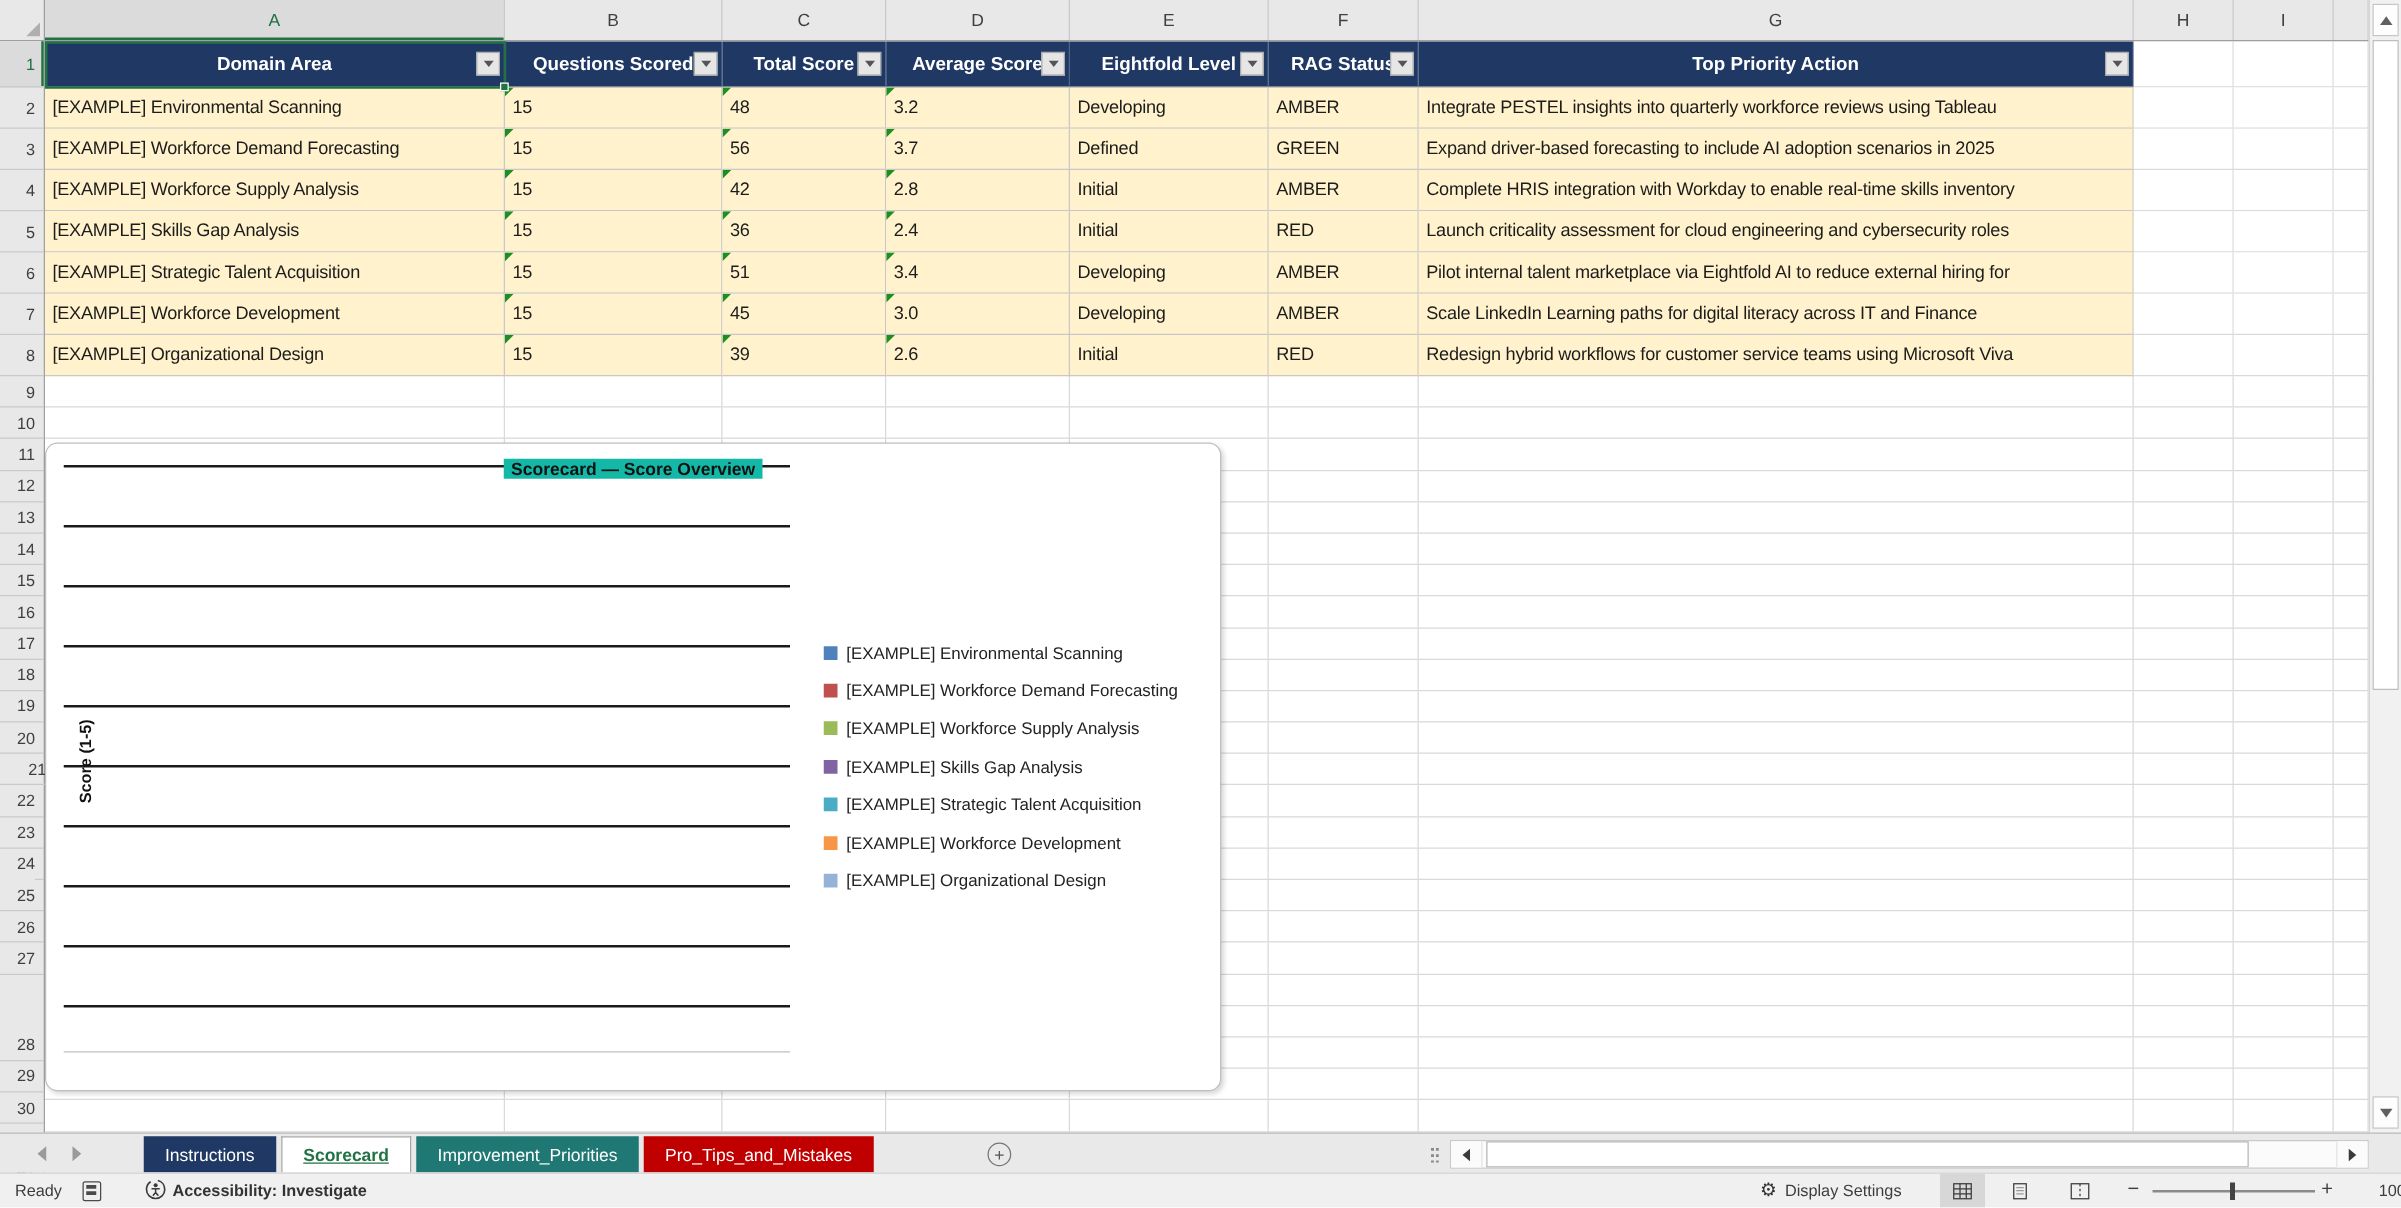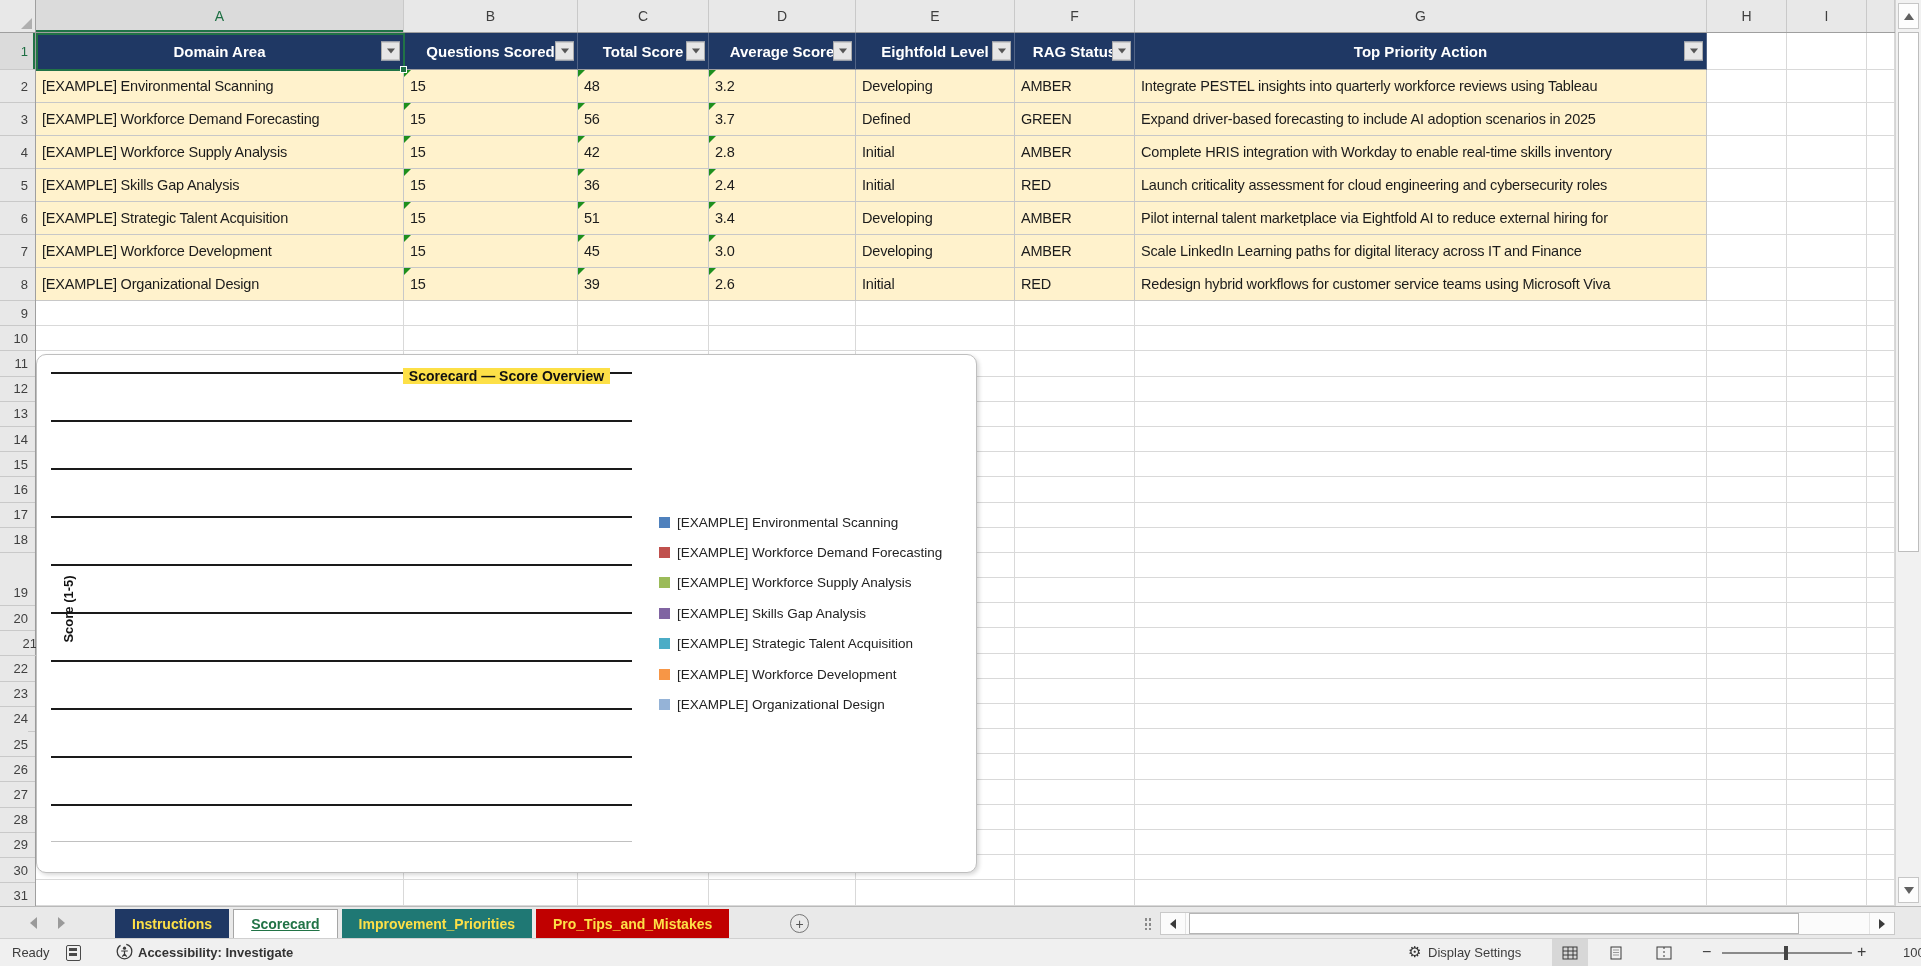--- a/index.html
+++ b/index.html
@@ -39,21 +39,21 @@
 
   
   #empty-grid { position:absolute; left:36px; top:301px; width:1859px; display:grid; z-index:1;
     grid-template-columns:368px 174px 131px 147px 159px 120px 572px 80px 80px 28px; grid-auto-rows:25.2px; }
   .ecell { border-right:1px solid #D9D9D9; border-bottom:1px solid #D9D9D9; }
 
   
   .chart { position:absolute; left:36px; top:354px; width:941px; height:519px; background:#fff;
     border:1px solid #BFBFBF; border-radius:10px; box-shadow:2px 2px 4px rgba(0,0,0,.16); z-index:5; }
   .chart-title-wrap { position:absolute; top:12px; left:0; width:100%; text-align:center; z-index:2; }
-  .chart-title { display:inline-block; background:#fde047; padding:0 6px; font-size:14px; font-weight:bold; color:#111; }
+  .chart-title { display:inline-block; background:#14b8a6; padding:0 6px; font-size:14px; font-weight:bold; color:#111; }
   #plot-gridlines { position:absolute; left:14px; top:0; width:581px; height:100%; z-index:1; }
   .gridline { position:absolute; left:0; width:100%; height:2px; background:#1a1a1a; }
   .axis-bottom { position:absolute; left:14px; top:486px; width:581px; height:1px; background:#C0C0C0; }
   .ylabel { position:absolute; left:31px; top:254px; transform:translate(-50%,-50%) rotate(-90deg);
     font-size:13px; font-weight:bold; color:#111; white-space:nowrap; z-index:2; }
   .legend { position:absolute; left:622px; top:152px; z-index:2; }
   .legend-item { display:flex; align-items:center; height:30.4px; }
   .swatch { width:11px; height:11px; margin-right:7px; flex:0 0 auto; }
   .legend-label { font-size:13.5px; color:#222; white-space:nowrap; }
 
@@ -64,21 +64,21 @@
   .tri-up { width:0; height:0; border-left:5px solid transparent; border-right:5px solid transparent; border-bottom:7px solid #606060; }
   .tri-down { width:0; height:0; border-left:5px solid transparent; border-right:5px solid transparent; border-top:7px solid #606060; }
   .vs-thumb { position:absolute; left:2px; top:32px; width:21px; height:520px; background:#fff; border:1px solid #BDBDBD; }
 
   
   .tabstrip { position:absolute; left:0; top:906px; width:1921px; height:32px; background:#E9E9E9; border-top:1px solid #B9B9B9; z-index:7; }
   .tab-nav-left, .tab-nav-right { position:absolute; top:10px; width:0; height:0; }
   .tab-nav-left { left:30px; border-top:6px solid transparent; border-bottom:6px solid transparent; border-right:7px solid #9A9A9A; }
   .tab-nav-right { left:58px; border-top:6px solid transparent; border-bottom:6px solid transparent; border-left:7px solid #9A9A9A; }
   .tabs { position:absolute; left:115px; top:2px; height:29px; display:flex; gap:4px; }
-  .tab { height:29px; display:flex; align-items:center; padding:0 17px; font-size:14px; font-weight:700; color:#fde047; }
+  .tab { height:29px; display:flex; align-items:center; padding:0 17px; font-size:14px; font-weight:400; color:#ffffff; }
   .tab.navy { background:#1F3864; } .tab.teal { background:#1F7874; } .tab.red { background:#C00000; }
   .tab.active { background:#fff; border:1px solid #A6A6A6; border-bottom:none; color:#217346; font-weight:bold; text-decoration:underline; }
   .add-sheet { position:absolute; left:790px; top:7px; width:19px; height:19px; border:1px solid #767676; border-radius:50%;
     display:flex; align-items:center; justify-content:center; font-size:14px; color:#555; background:transparent; }
   .drag-dots { position:absolute; left:1144px; top:10px; width:7px; height:13px;
     background:radial-gradient(circle 1.3px, #8a8a8a 1.2px, transparent 1.4px); background-size:4px 5px; }
   .hscroll { position:absolute; left:1160px; top:5px; width:735px; height:23px; background:#FBFBFB; border:1px solid #C9C9C9; }
   .hs-btn { position:absolute; top:0; width:25px; height:21px; background:#FBFBFB; display:flex; align-items:center; justify-content:center; }
   .hs-left { left:0; border-right:1px solid #E4E4E4; } .hs-right { right:0; border-left:1px solid #E4E4E4; }
   .tri-left { width:0; height:0; border-top:5px solid transparent; border-bottom:5px solid transparent; border-right:6px solid #3a3a3a; }
@@ -135,30 +135,30 @@
       <div class="rownum" style="height: 25.2px;">9</div>
       <div class="rownum" style="height: 25.2px;">10</div>
       <div class="rownum" style="height: 25.2px;">11</div>
       <div class="rownum" style="height: 25.2px;">12</div>
       <div class="rownum" style="height: 25.2px;">13</div>
       <div class="rownum" style="height: 25.2px;">14</div>
       <div class="rownum" style="height: 25.2px;">15</div>
       <div class="rownum" style="height: 25.2px;">16</div>
       <div class="rownum" style="height: 25.2px;">17</div>
       <div class="rownum" style="height: 25.2px;">18</div>
-      <div class="rownum" style="height: 25.2px; margin-top: 28px;">19</div>
+      <div class="rownum" style="height: 25.2px;">19</div>
       <div class="rownum" style="height: 25.2px;">20</div>
       <div class="rownum" style="height: 25.2px; padding-left: 37px;">21</div>
       <div class="rownum" style="height: 25.2px;">22</div>
       <div class="rownum" style="height: 25.2px;">23</div>
       <div class="rownum" style="height: 25.2px; margin-left: 28px;">24</div>
       <div class="rownum" style="height: 25.2px;">25</div>
       <div class="rownum" style="height: 25.2px;">26</div>
       <div class="rownum" style="height: 25.2px;">27</div>
-      <div class="rownum" style="height: 25.2px;">28</div>
+      <div class="rownum" style="height: 25.2px; margin-top: 44px;">28</div>
       <div class="rownum" style="height: 25.2px;">29</div>
       <div class="rownum" style="height: 25.2px;">30</div>
       <div class="rownum" style="height: 25.2px;">31</div>
       <div class="rownum" style="height: 25.2px;">41</div>
     </div>
 
   <div class="sheet-table">
 
     <div class="cell hcell">
         <span>Domain Area</span>

